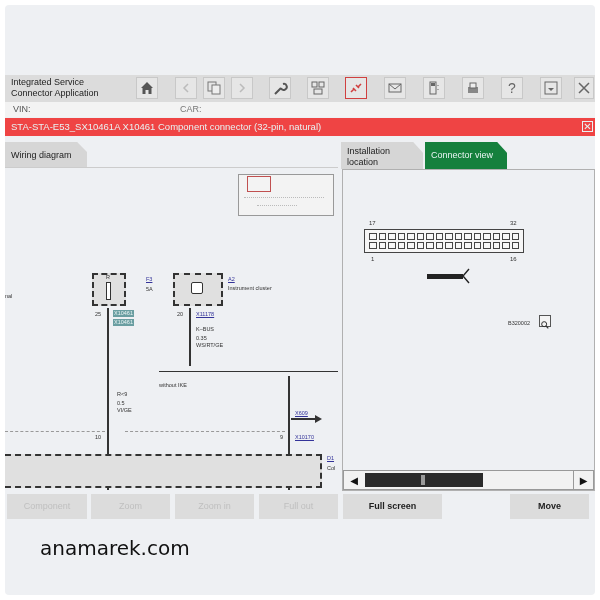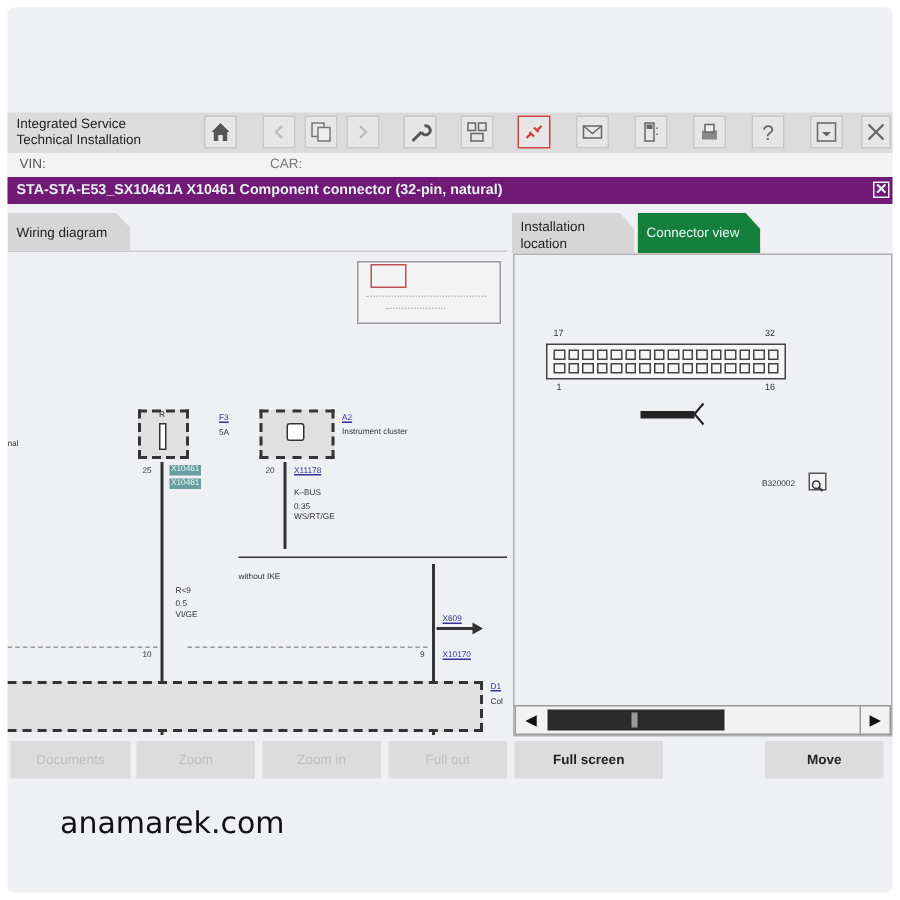--- a/index.html
+++ b/index.html
@@ -10,21 +10,21 @@
   .toolbar { position: absolute; left: 5px; top: 75px; width: 590px; height: 27px; background: #dcdcdc; }
   .app-title { position: absolute; left: 6px; top: 2px; font-size: 9px; line-height: 11px; color: #222; }
   .tb-btn { position: absolute; top: 2px; width: 22px; height: 22px; background: #e6e6e6; border: 1px solid #c8c8c8; display: flex; align-items: center; justify-content: center; }
   .tb-btn svg { width: 16px; height: 16px; }
 
   .vinbar { position: absolute; left: 5px; top: 102px; width: 590px; height: 15px; background: #f3f3f3; font-size: 9px; line-height: 15px; color: #555; }
   .vin-label { position: absolute; left: 8px; }
   .car-label { position: absolute; left: 175px; color: #777; }
   .car-value { position: absolute; left: 204px; color: #111; font-size: 9.5px; }
 
-  .titlebar { position: absolute; left: 5px; top: 118px; width: 590px; height: 18px; background: #701a75; color: #e8f2f2; font-size: 9.5px; line-height: 18px; padding-left: 6px; font-weight: bold; }
+  .titlebar { position: absolute; left: 5px; top: 118px; width: 590px; height: 18px; background: #ef4444; color: #e8f2f2; font-size: 9.5px; line-height: 18px; padding-left: 6px; }
   .titlebar-close { position: absolute; right: 2px; top: 3px; width: 11px; height: 11px; border: 1px solid #e8f2f2; color: #e8f2f2; font-size: 10px; line-height: 9px; text-align: center; }
 
   .tab { position: absolute; font-size: 9px; color: #222; padding: 4px 6px; line-height: 11px; clip-path: polygon(0 0, 88% 0, 100% 40%, 100% 100%, 0 100%); }
   .tab-wiring { left: 5px; top: 142px; width: 82px; height: 25px; background: #d6d6d6; padding-top: 8px; }
   .tab-install { left: 341px; top: 142px; width: 82px; height: 27px; background: #d6d6d6; }
   .tab-connector { left: 425px; top: 142px; width: 82px; height: 27px; background: #15803d; color: #eaf4f4; padding-top: 8px; }
 
   .left-pane { position: absolute; left: 5px; top: 167px; width: 333px; height: 323px; background: #eef0f3; border-top: 1px solid #ccc; overflow: hidden; }
   .right-pane { position: absolute; left: 342px; top: 169px; width: 253px; height: 322px; background: #eef0f3; border: 1px solid #b0b0b0; }
 
@@ -45,21 +45,21 @@
   .watermark { position: absolute; left: 40px; top: 536px; font-family: "DejaVu Sans", sans-serif; font-size: 20px; color: #111; }
 </style>
 </head>
 <body>
 
 <div class="frame"></div>
 
 <div class="toolbar">
   <div class="app-title">
     <div>Integrated Service</div>
-    <div>Technical Installation</div>
+    <div>Connector Application</div>
   </div>
 
   <div class="tb-btn" style="left:131px;">
     <svg viewBox="0 0 16 16">
         <path d="M2 8 L8 2 L14 8 L12.5 8 L12.5 14 L9.5 14 L9.5 10 L6.5 10 L6.5 14 L3.5 14 L3.5 8 Z" fill="#555"></path>
       </svg>
   </div>
   <div class="tb-btn" style="left:170px;">
     <svg viewBox="0 0 16 16">
         <path d="M10 4 L6 8 L10 12" stroke="#bbb" stroke-width="1.5" fill="none"></path>
@@ -258,20 +258,20 @@
       <span>◀</span>
     </div>
   <div class="hs-thumb">
       <div class="hs-grip"></div>
     </div>
   <div class="hs-arrow" style="right:0;border-left:1px solid #999;">
       <span>▶</span>
     </div>
 </div>
 
-<div class="bbtn" style="left:7px;width:80px;">Documents</div>
+<div class="bbtn" style="left:7px;width:80px;">Component</div>
 <div class="bbtn" style="left:91px;width:79px;">Zoom</div>
 <div class="bbtn" style="left:175px;width:79px;">Zoom in</div>
 <div class="bbtn" style="left:259px;width:79px;">Full out</div>
 <div class="bbtn active" style="left:343px;width:99px;">Full screen</div>
 <div class="bbtn active" style="left:510px;width:79px;">Move</div>
 
 <div class="watermark">anamarek.com</div>
 
 </body></html>

